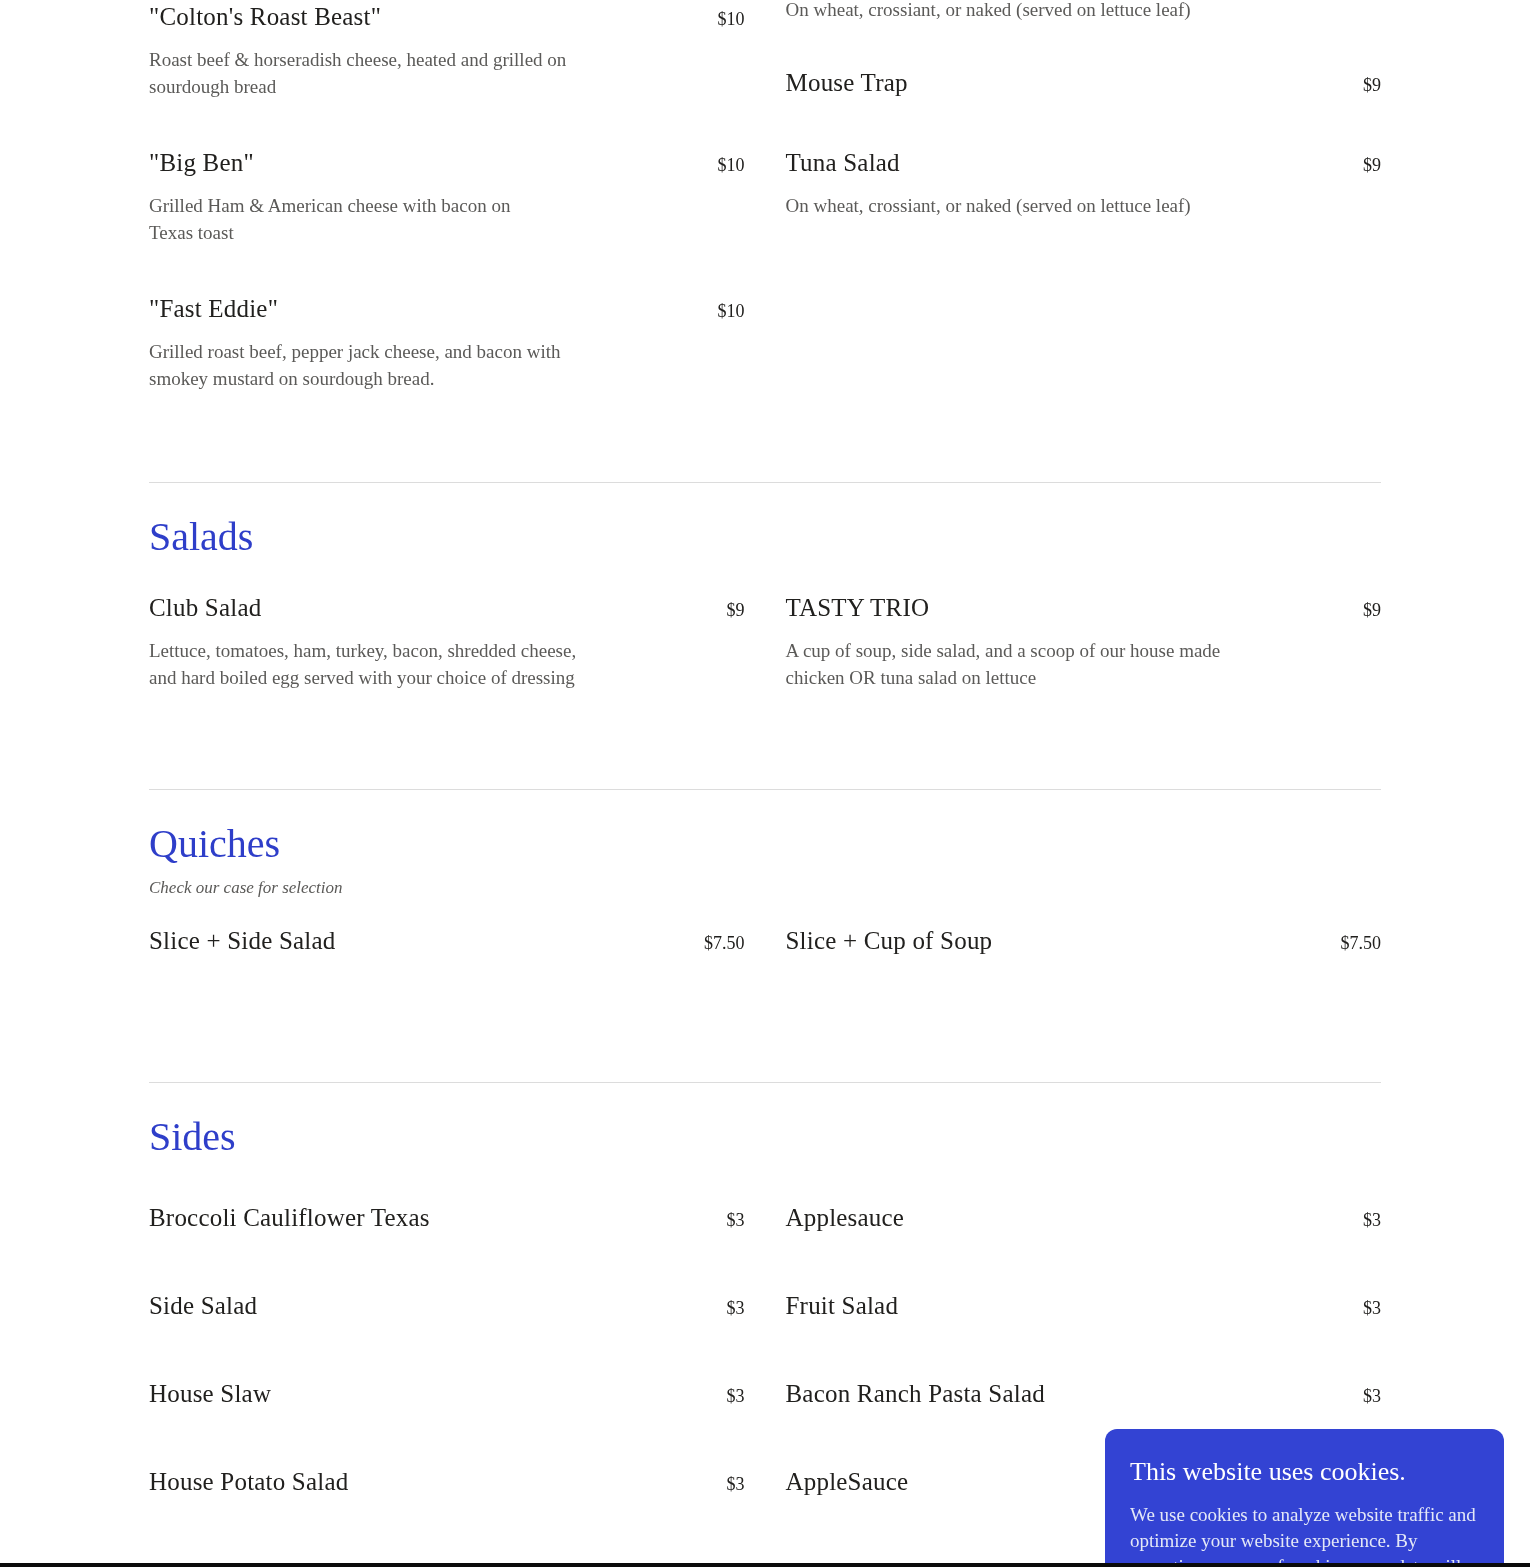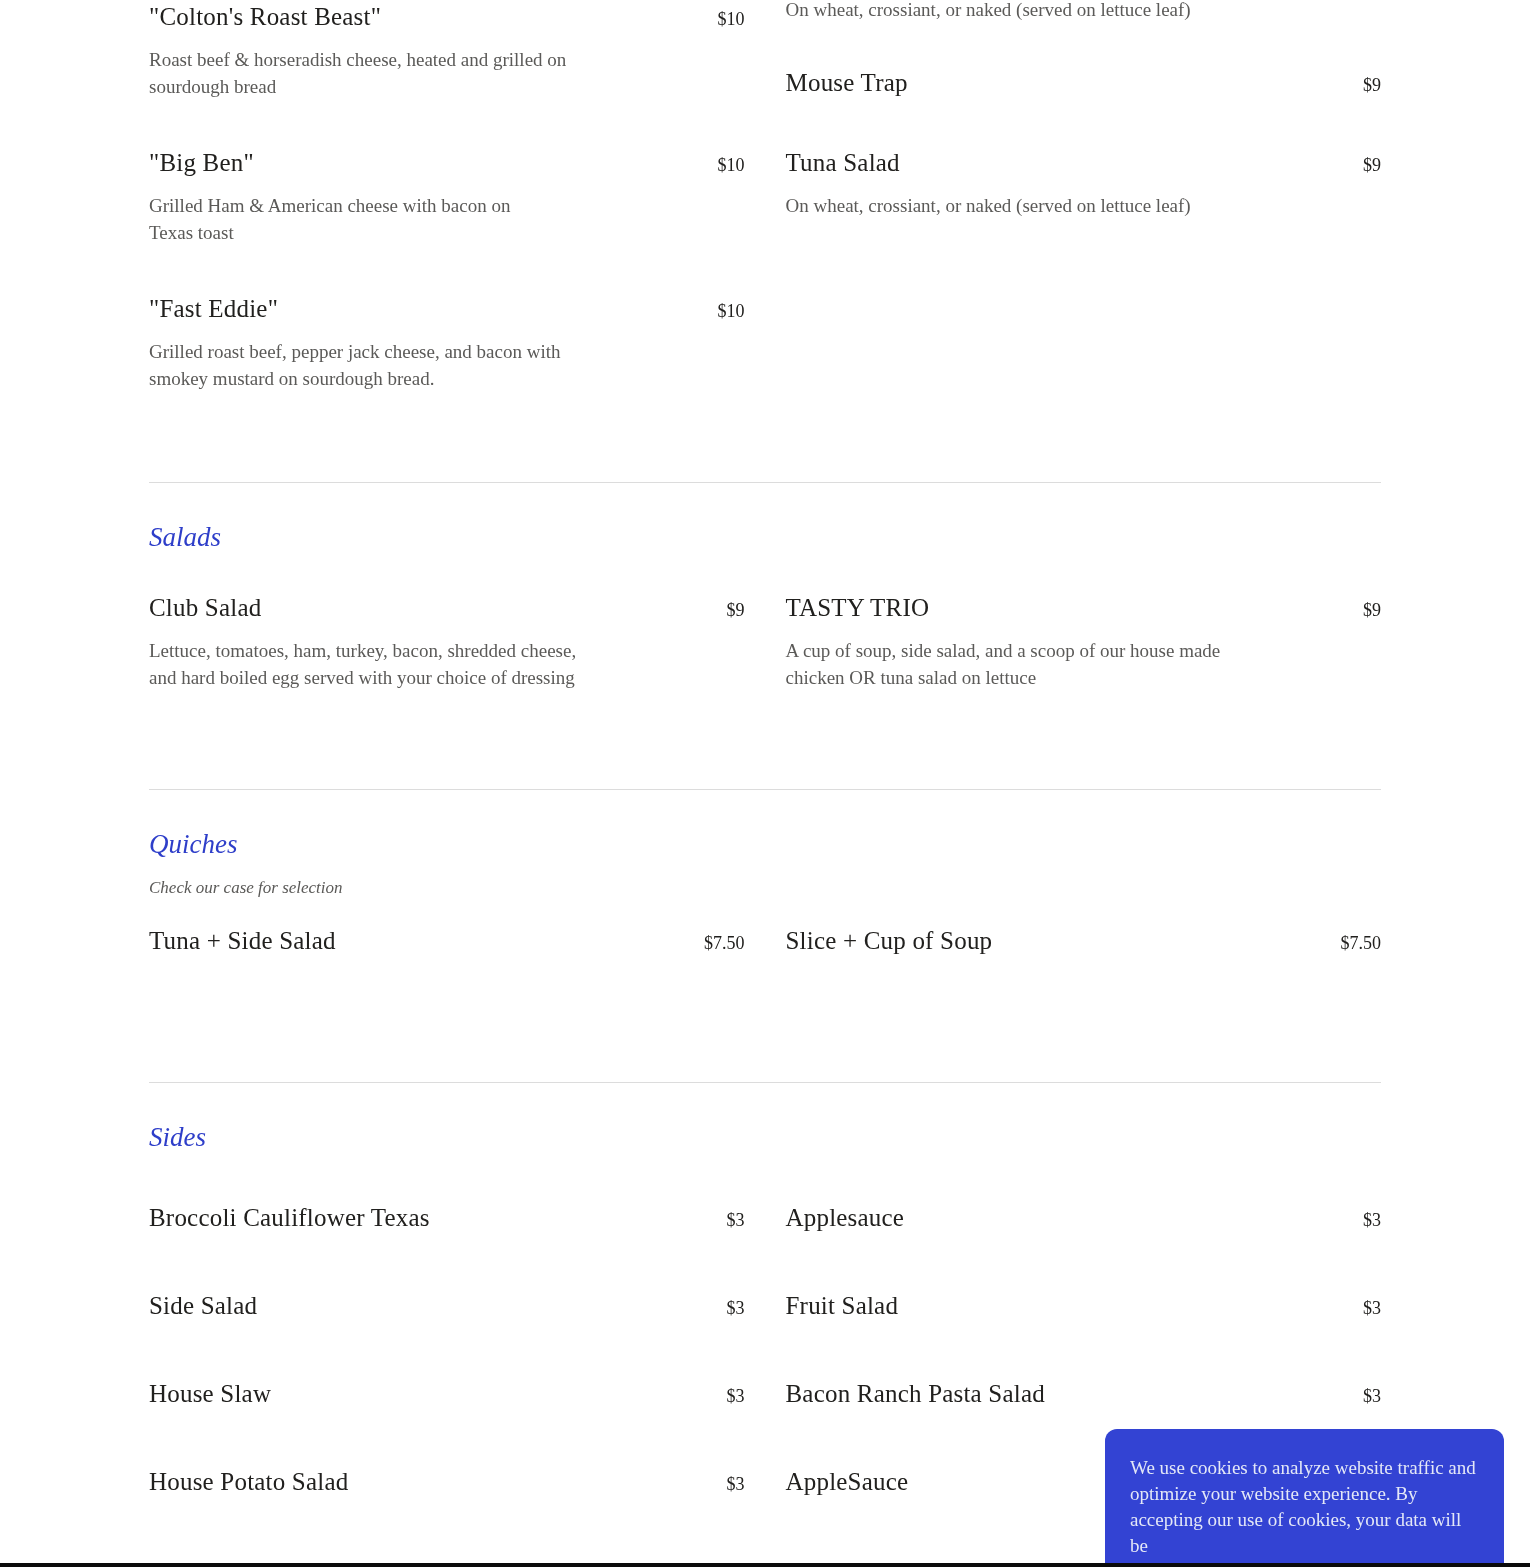--- a/index.html
+++ b/index.html
@@ -27,26 +27,25 @@
     width:1232px;
   }
   .section{display:block;}
   .cols{
     display:grid;
     grid-template-columns:1fr 1fr;
     column-gap:41px;
     align-items:start;
   }
   .section-title{
-    font-size:27px;
+    font-size:40px;
     font-weight:normal;
     line-height:52px;
     color:var(--accent);
     margin:0 0 30px 0;
-    font-style:italic;
   }
   .section-tagline{
     font-size:17px;
     color:var(--muted);
     line-height:24px;
     margin:-24px 0 26px 0;
     font-style:italic;
   }
   .divider{
     border:none;
@@ -208,21 +207,21 @@
 
     <hr class="divider">
 
     <div class="section sec-quiches pad-top">
       <h2 class="section-title">Quiches</h2>
       <p class="section-tagline">Check our case for selection</p>
       <div class="cols">
         <div class="col">
           <div class="item quiche-item">
             <div class="item-head">
-              <span class="item-name">Tuna + Side Salad</span>
+              <span class="item-name">Slice + Side Salad</span>
               <span class="item-price">$7.50</span>
             </div>
           </div>
         </div>
         <div class="col">
           <div class="item quiche-item">
             <div class="item-head">
               <span class="item-name">Slice + Cup of Soup</span>
               <span class="item-price">$7.50</span>
             </div>
@@ -288,19 +287,20 @@
               <span class="item-price">$3</span>
             </div>
           </div>
         </div>
       </div>
     </div>
 
   </div>
 
   <div class="cookie-banner">
+    <h3 class="cookie-title">This website uses cookies.</h3>
     <p class="cookie-body">We use cookies to analyze website traffic and
 optimize your website experience. By
 accepting our use of cookies, your data will be</p>
   </div>
 
   <div class="bottom-bar"></div>
 </div>
 
 </body></html>

